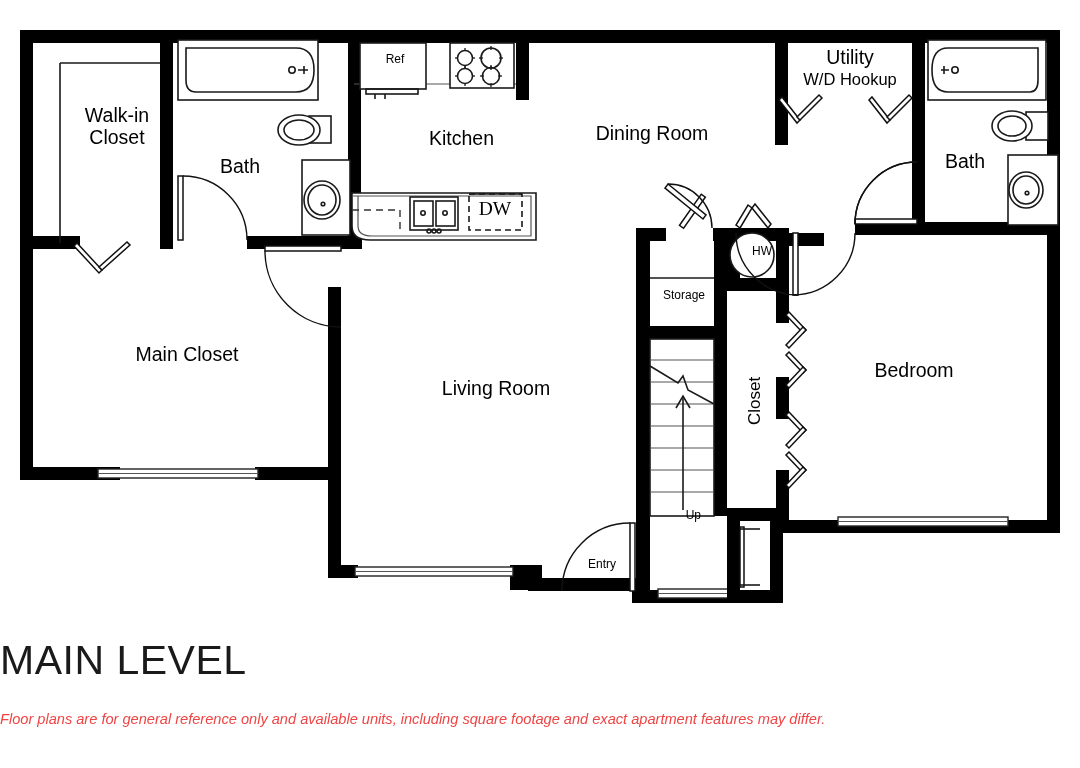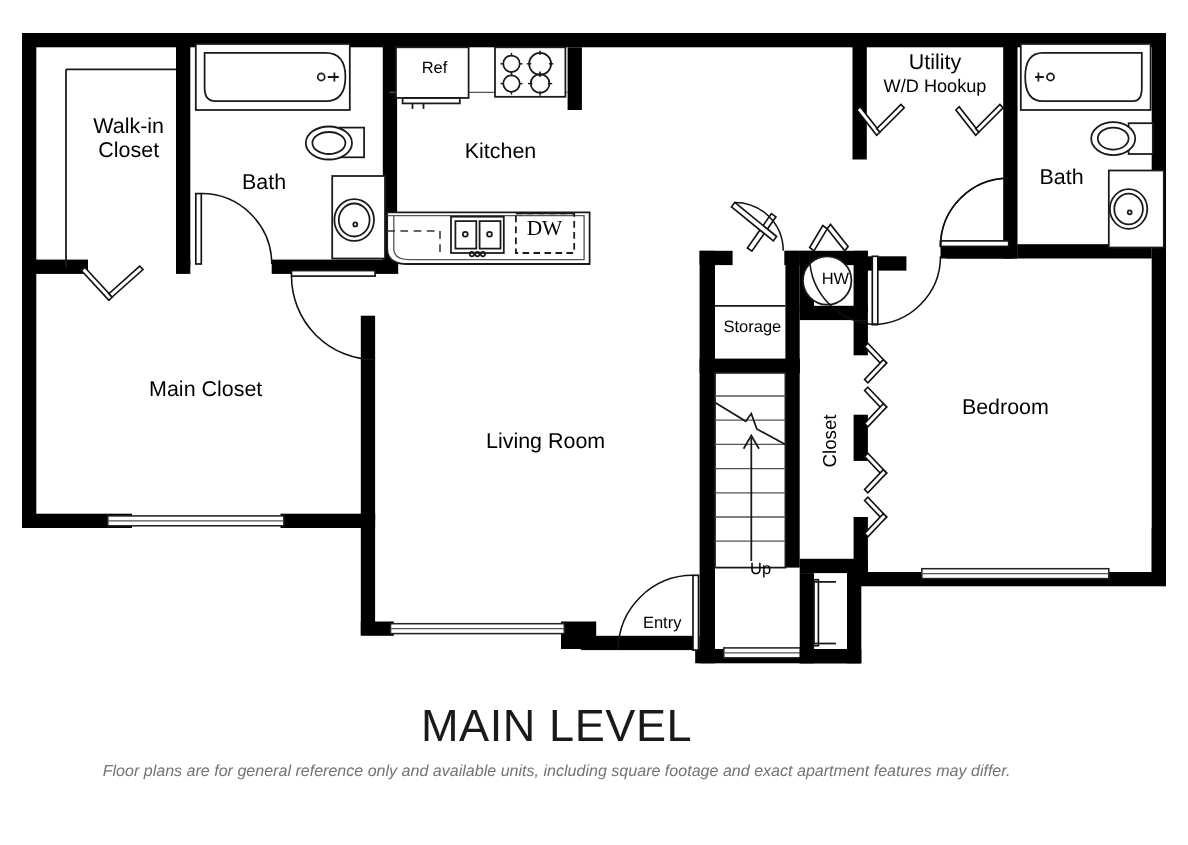--- a/index.html
+++ b/index.html
@@ -39,53 +39,53 @@
   .rm-label {
     position: absolute;
     font-family: "Liberation Sans", sans-serif;
     color: #000000;
     white-space: nowrap;
     line-height: 1.14;
     text-align: center;
   }
   .sz-room { font-size: 19.5px; }
   .sz-sub  { font-size: 16.5px; }
-  .sz-small{ font-size: 15px; }
+  .sz-small{ font-size: 12px; }
   .vertical-label {
     position: absolute;
     font-family: "Liberation Sans", sans-serif;
     font-size: 17px;
     color: #000000;
     transform: rotate(-90deg);
     transform-origin: left top;
     white-space: nowrap;
   }
   #caption-block {
     position: absolute;
     left: 0;
     top: 636px;
     width: 1012px;
-    text-align: center;
+    text-align: left;
   }
   #main-level-title {
     font-family: "Liberation Sans", sans-serif;
     font-size: 41px;
     letter-spacing: 0.5px;
     color: #1a1a1a;
     font-weight: 400;
     margin: 0;
     padding: 0;
     line-height: 1.2;
   }
   #disclaimer-text {
     font-family: "Liberation Sans", sans-serif;
     font-style: italic;
     font-size: 14.6px;
-    color: #737373;
-    margin-top: 8px;
+    color: #ef4444;
+    margin-top: 26px;
   }
 </style>
 </head>
 <body>
 
 <div id="floorplan-root">
 
   <svg id="plan-svg" viewBox="0 0 1080 768">
 
     <g>
@@ -396,31 +396,32 @@
 
   </svg>
 
   <div class="rm-label sz-room" style="left:62px; top:104px; width:110px;">
     <span>Walk-in</span><br>
     <span>Closet</span>
   </div>
 
   <div class="rm-label sz-room" style="left:205px; top:155px; width:70px;">Bath</div>
 
-  <div class="rm-label sz-room" style="left:400px; top:127px; width:110px;">Kitchen</div>
-
+  <div class="rm-label sz-room" style="left:384px; top:127px; width:110px;text-align:right;">Kitchen</div>
+
+  <div class="rm-label sz-room" style="left:562px; top:122px; width:180px;">Dining Room</div>
 
   <div class="rm-label sz-room" style="left:798px; top:46px; width:104px;">Utility</div>
   <div class="rm-label sz-sub" style="left:790px; top:70px; width:120px;">W/D Hookup</div>
 
   <div class="rm-label sz-room" style="left:930px; top:150px; width:70px;">Bath</div>
 
   <div class="rm-label sz-room" style="left:104px; top:343px; width:166px;">Main Closet</div>
 
-  <div class="rm-label sz-room" style="left:420px; top:390px; width:152px;">Living Room</div>
+  <div class="rm-label sz-room" style="left:420px; top:377px; width:152px;">Living Room</div>
 
   <div class="rm-label sz-room" style="left:855px; top:359px; width:118px;">Bedroom</div>
 
   <div class="rm-label sz-small" style="left:645px; top:289px; width:78px;">Storage</div>
 
   <div class="vertical-label" style="left:745px; top:425px;">Closet</div>
 
   <div class="rm-label sz-small" style="left:572px; top:558px; width:60px;">Entry</div>
 
   <div class="rm-label sz-small" style="left:373px; top:53px; width:44px;">Ref</div>

